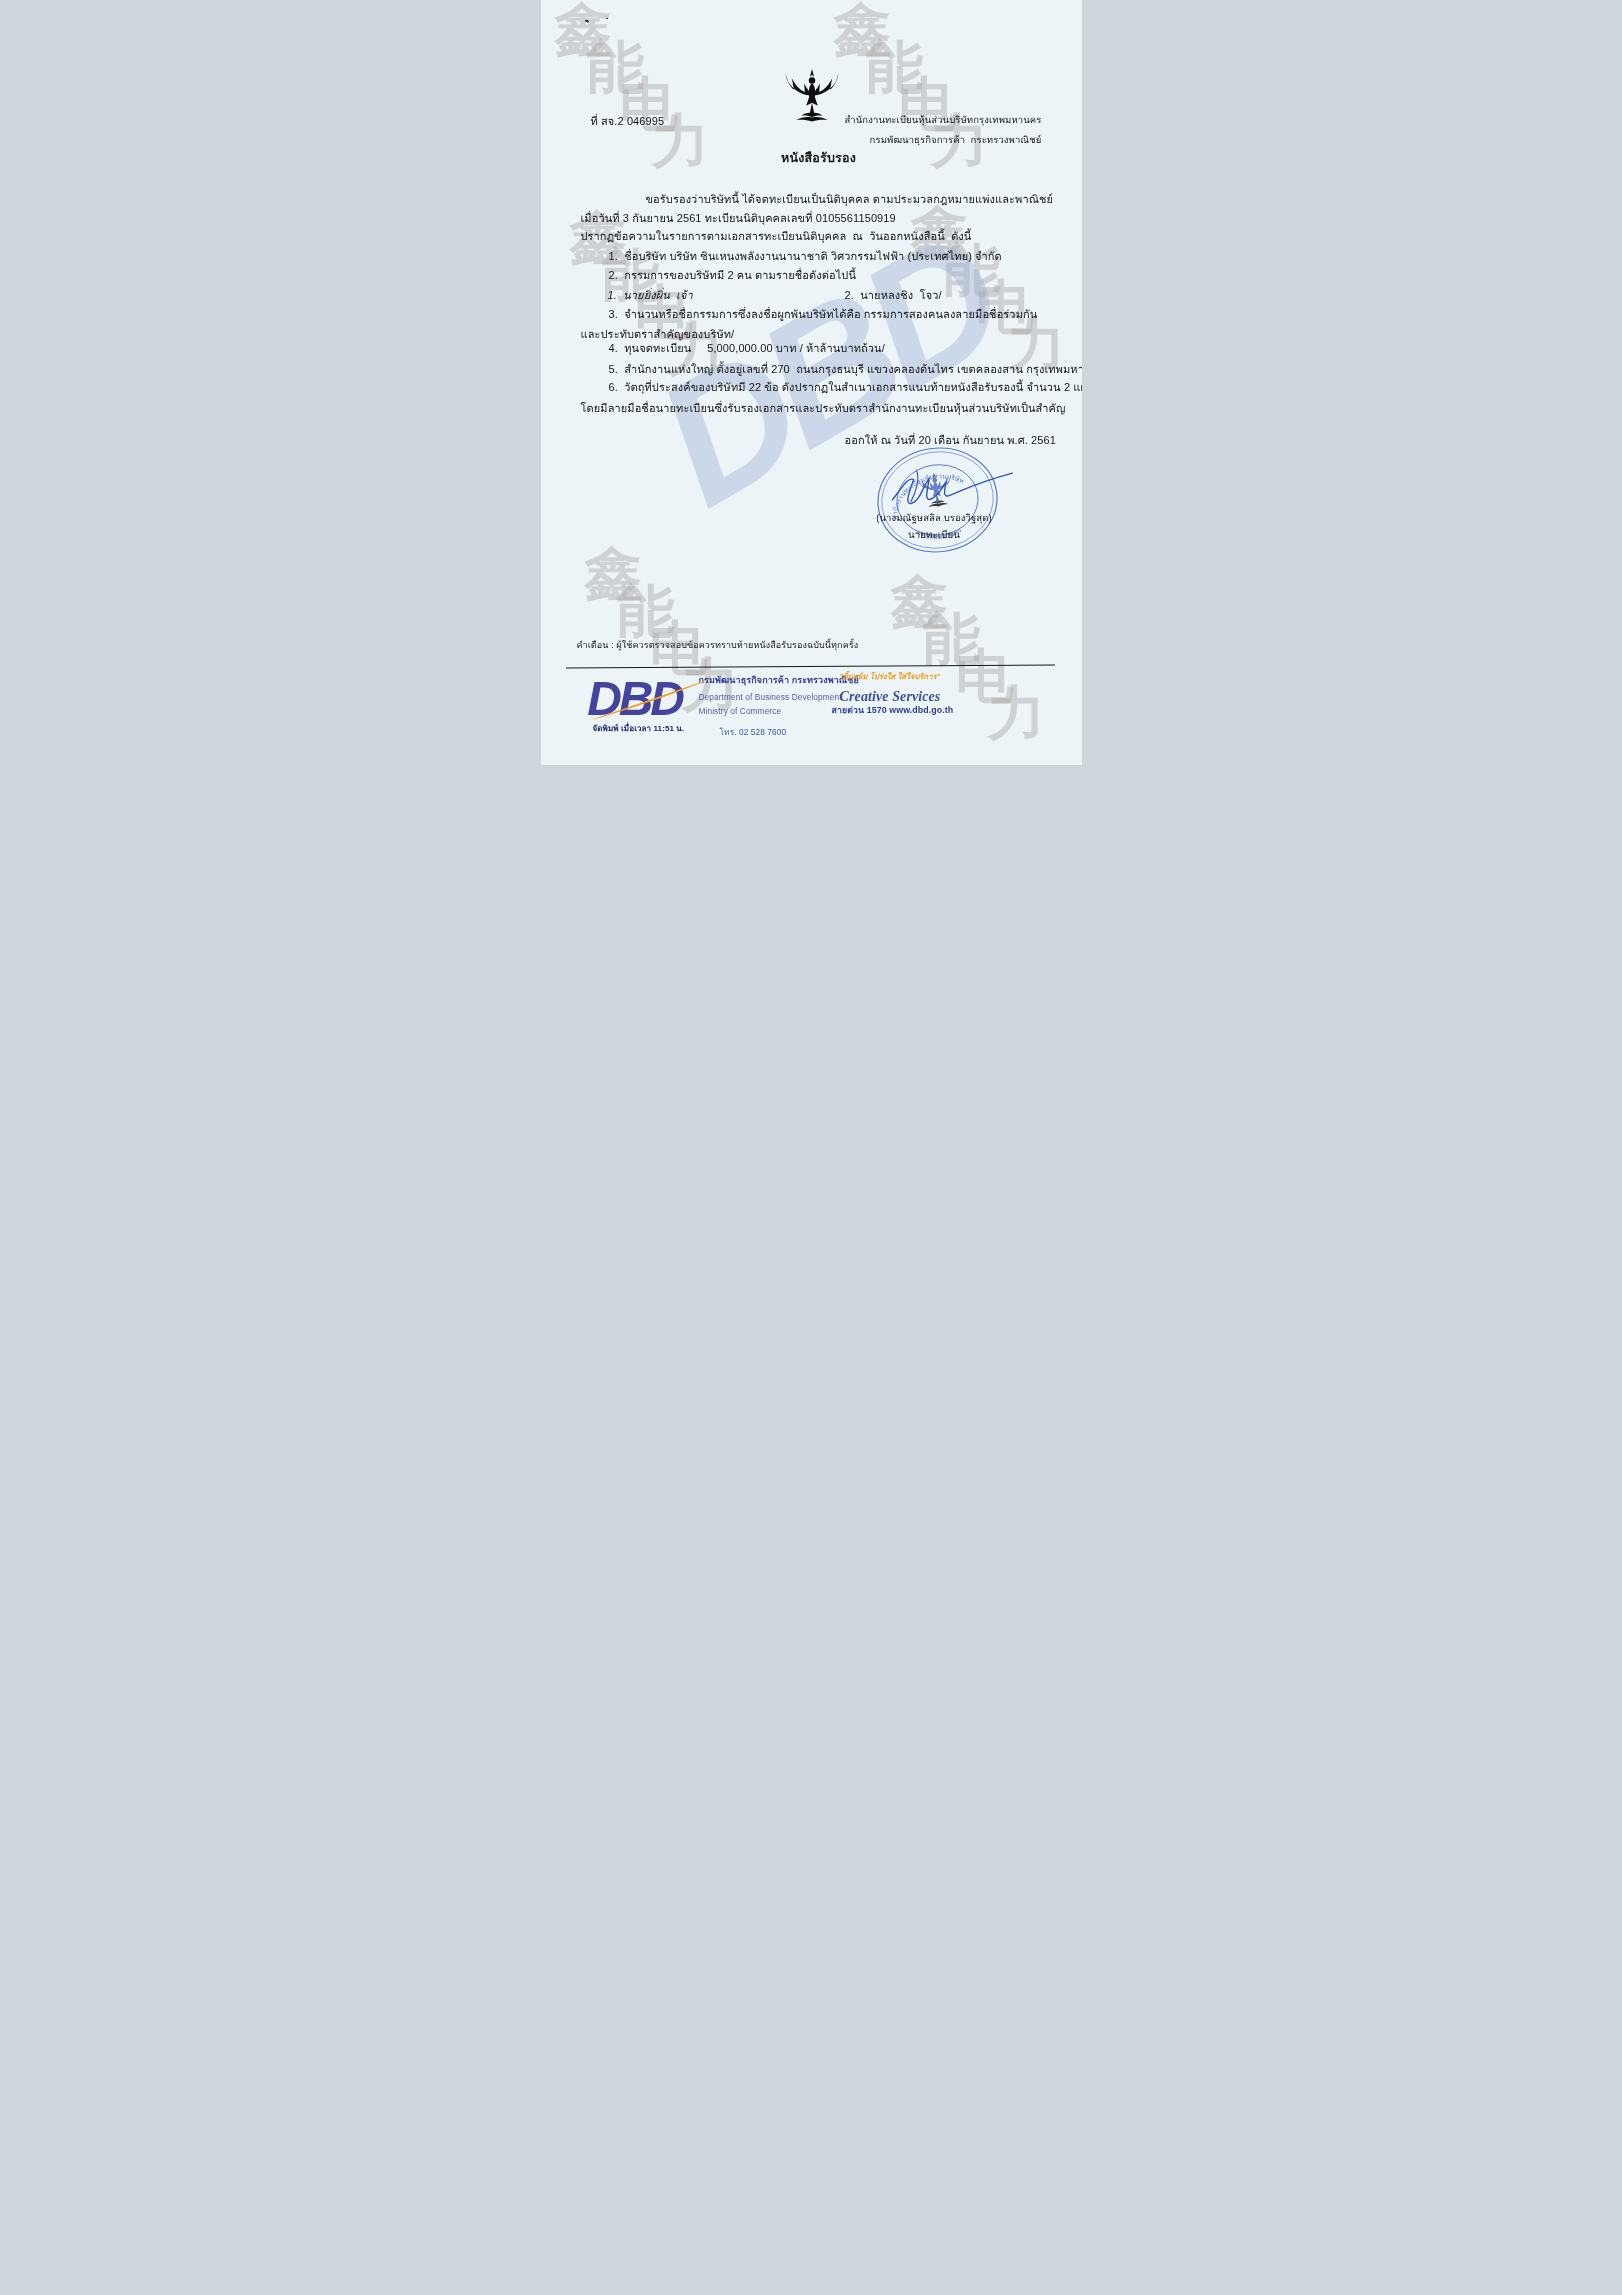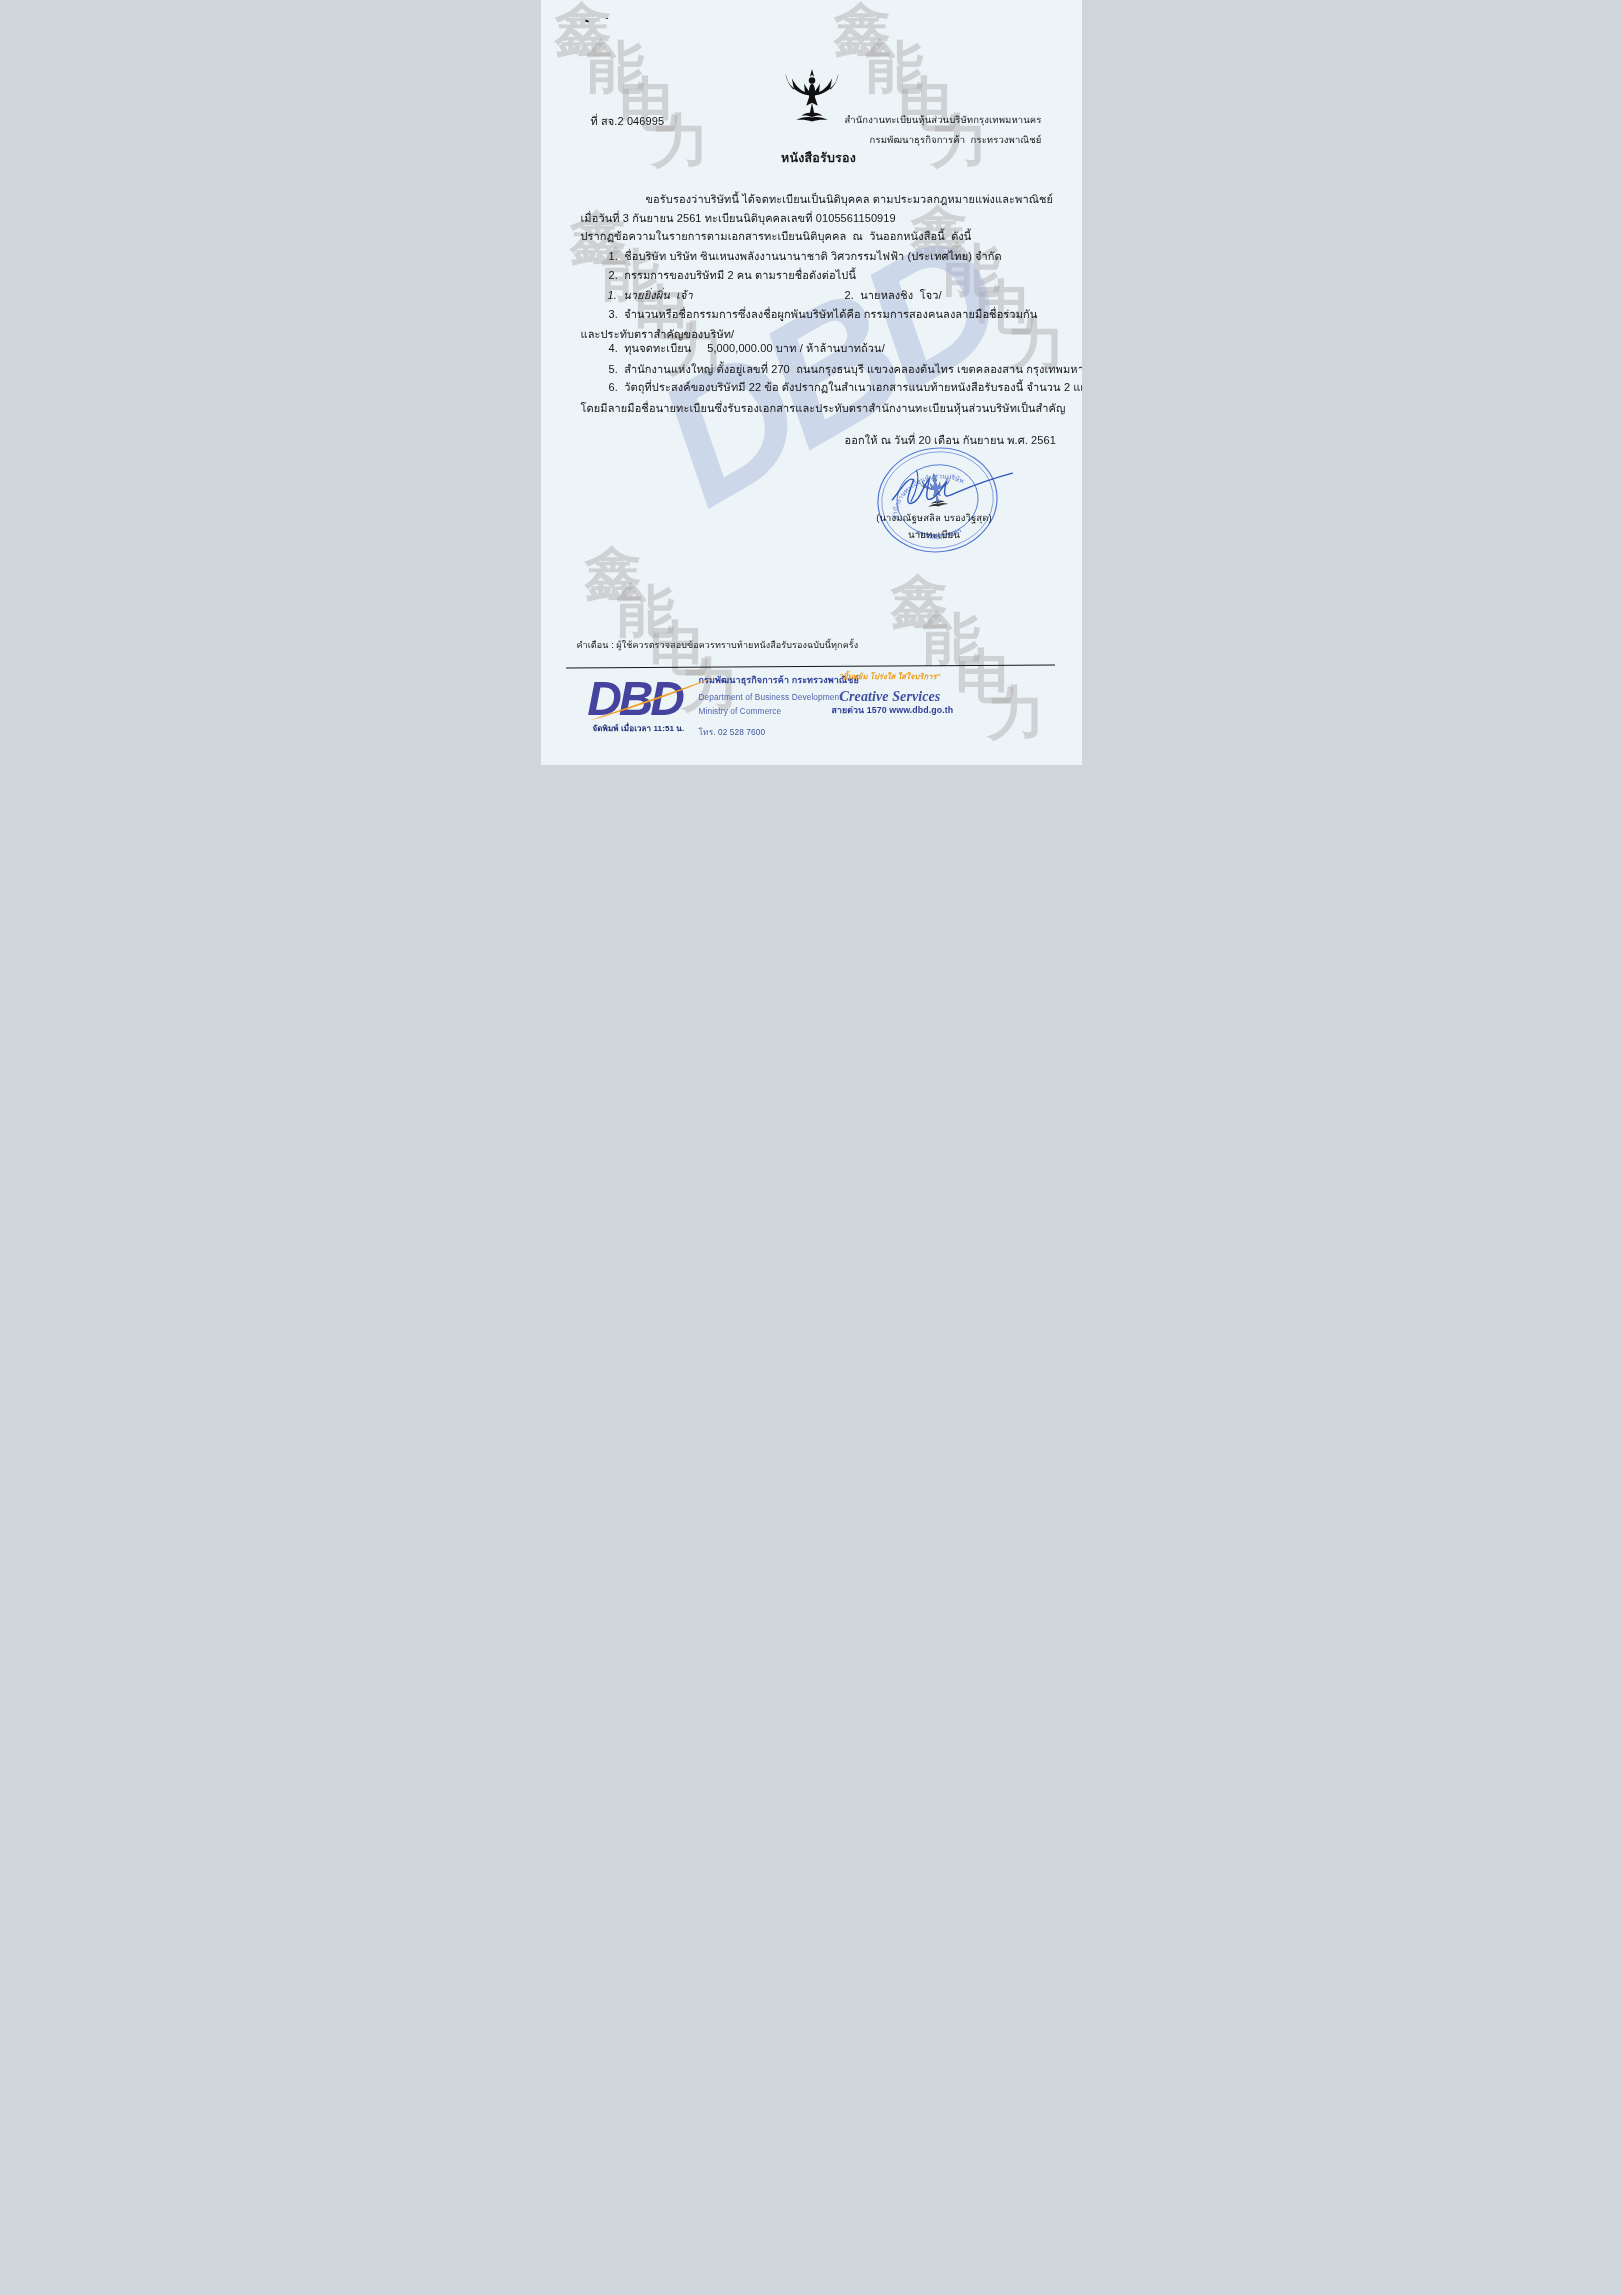--- a/index.html
+++ b/index.html
@@ -26,21 +26,21 @@
   .right{text-align:left;}
   .center{text-align:center;}
   .doc-title{font-size:12.5px; font-weight:bold; letter-spacing:0.2px;}
   .warn{font-size:9px;}
   .divider{position:absolute; z-index:2; left:25.4px; top:666px; width:489px; height:0.9px;
            background:#14181c; transform:rotate(-0.35deg);}
   
   .f-print{font-size:8px; font-weight:bold; color:#1d2c74;}
   .f-dept-th{font-size:9px; font-weight:bold; color:#2e3f97;}
   .f-en{font-size:8.3px; color:#5063ab;}
-  .f-tel{font-size:8.3px; color:#4053a0;}
+  .f-tel{font-size:8.3px; color:#4053a0;margin-left:21px;}
   .f-slogan{font-size:7.6px; font-style:italic; font-weight:bold; color:#ee9d1c;}
   .f-creative{font-size:14px; font-style:italic; font-weight:bold; color:#3c50a2;
               font-family:"Liberation Serif",serif;}
   .f-hotline{font-size:8.8px; font-weight:bold; color:#2e3f97;}
   
   .garuda{position:absolute; left:235px; top:62px; z-index:2;}
   .stamp{position:absolute; left:334px; top:445px; z-index:3; transform:rotate(-8deg); opacity:0.93;}
   .sig{position:absolute; left:343px; top:459px; z-index:4;}
   .name-line{z-index:5; font-size:9.5px;}
   .speck{position:absolute; z-index:2; background:#2a2a2a; border-radius:0.9px;}

